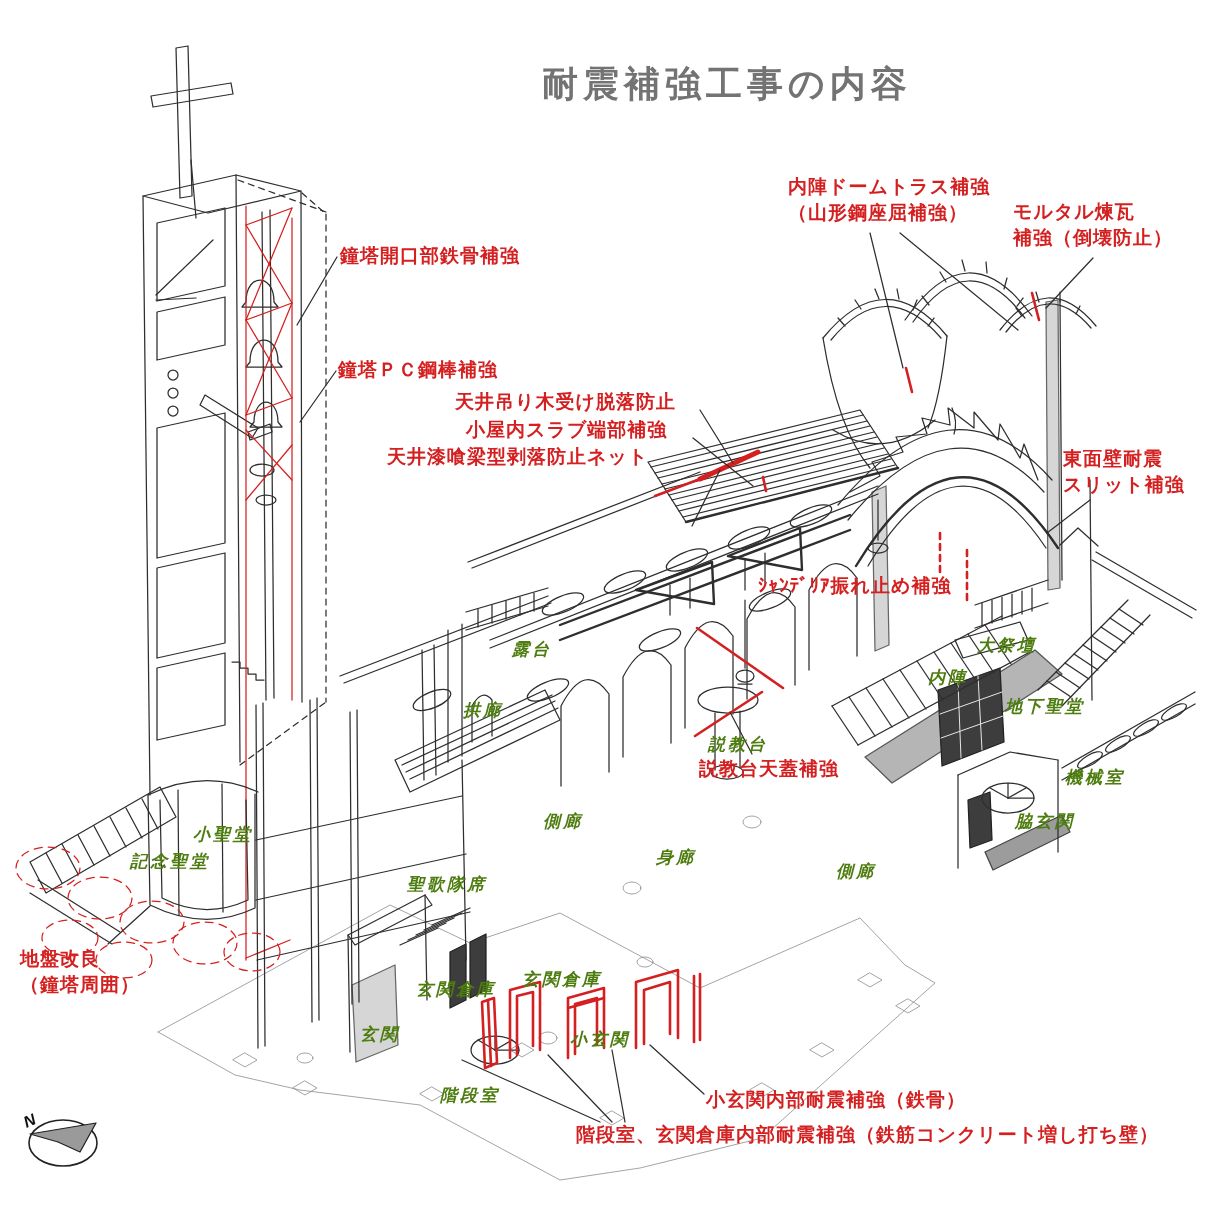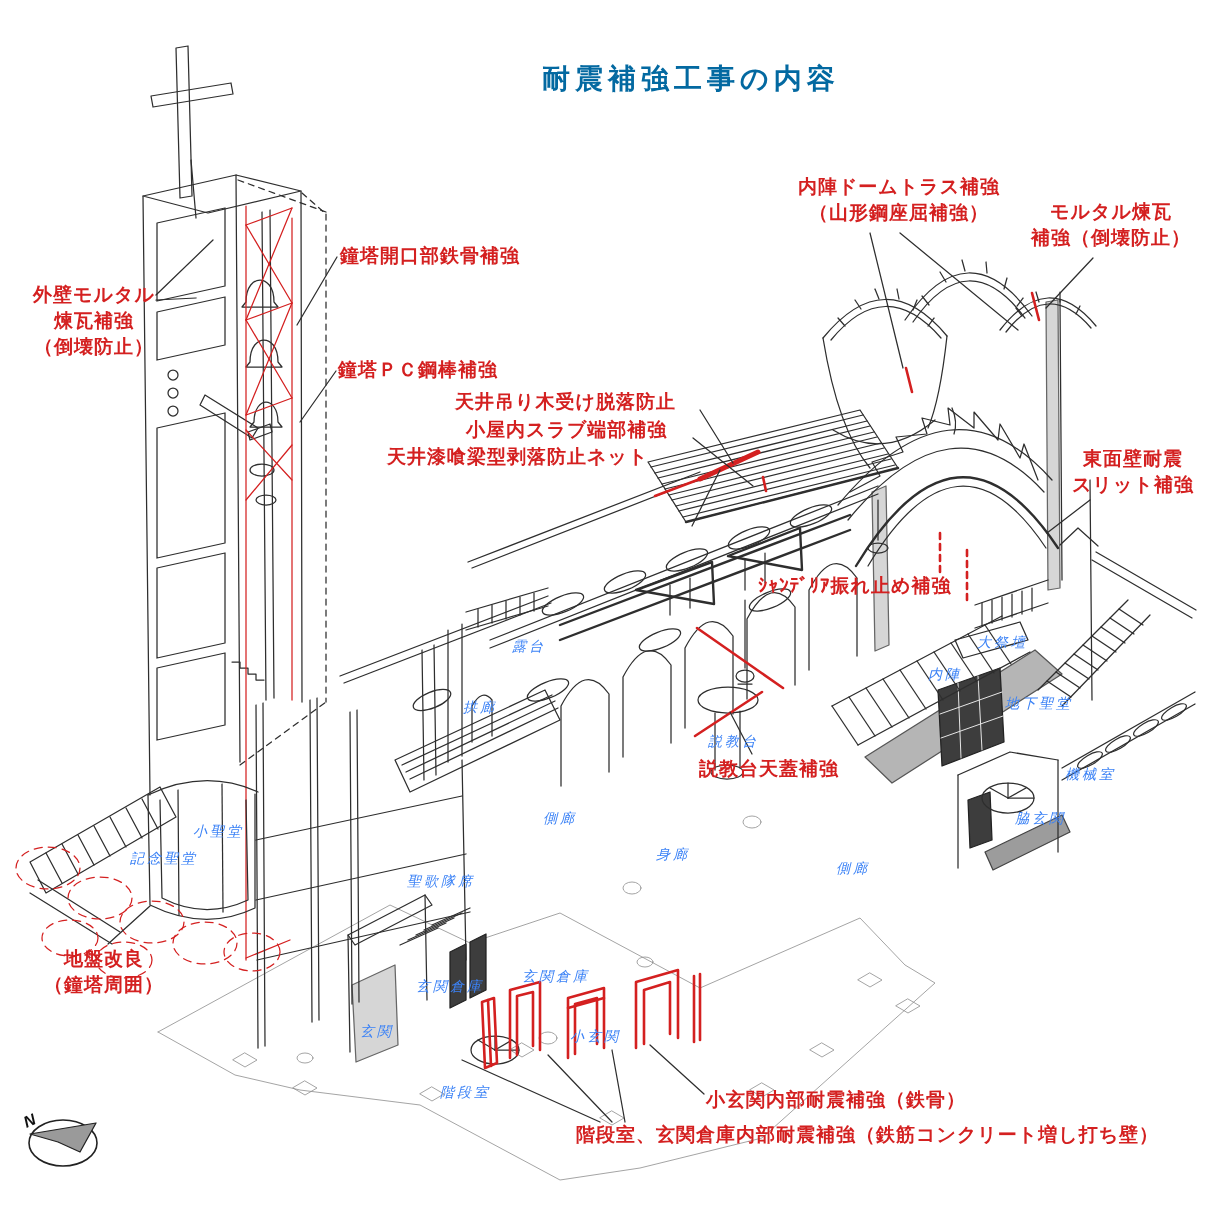--- a/index.html
+++ b/index.html
@@ -18,30 +18,30 @@
   #drawing .redthick{stroke:var(--accent_red,#d42020);stroke-width:5;}
   #drawing .redmid{stroke:var(--accent_red,#d42020);stroke-width:2.6;}
   #drawing .dash{stroke-dasharray:8 6;}
   #drawing .dash2{stroke-dasharray:6 5;}
   #drawing .fill-gray{fill:#b5b5b5;stroke:#555;}
   #drawing .fill-gray2{fill:#9c9c9c;stroke:#444;}
   #drawing .fill-light{fill:#d6d6d6;stroke:#666;}
   #drawing .fill-dark{fill:#3d3d3d;stroke:#222;}
   #drawing .grid{stroke:#e6e6e6;stroke-width:1;}
   .title{
-    position:absolute;left:542px;top:60px;font-size:28px;font-weight:700;
-    letter-spacing:5px;color:#0369a1;white-space:nowrap;
+    position:absolute;left:542px;top:60px;font-size:36px;font-weight:700;
+    letter-spacing:5px;color:#737373;white-space:nowrap;
   }
   .red-label{
     position:absolute;color:var(--accent_red,#d42020);font-size:19px;font-weight:600;
     line-height:1.38;white-space:pre-line;letter-spacing:1px;
   }
-  .center{text-align:center;}
+  .center{text-align:left;}
   .room-label{
-    position:absolute;color:#3b82f6;font-size:14px;font-weight:400;font-style:italic;
+    position:absolute;color:#4d7c0f;font-size:17px;font-weight:700;font-style:italic;
     letter-spacing:3px;white-space:nowrap;
   }
   .compass-n{
     position:absolute;left:24px;top:1112px;font-size:16px;font-weight:700;font-style:italic;
     color:#111;transform:rotate(-24deg);
   }
 </style>
 </head>
 <body>
 
@@ -410,23 +410,20 @@
     </g>
 
     <g>
       <ellipse cx="63" cy="1143" rx="34" ry="23" style="stroke:#222;stroke-width:1.6"></ellipse>
       <polygon points="30,1134 96,1123 80,1152 58,1142" style="fill:#9a9a9a;stroke:#222"></polygon>
     </g>
   </svg>
 
   <div class="title">耐震補強工事の内容</div>
 
-  <div class="red-label center" style="left:18px;top:282px;width:152px">外壁モルタル
-煉瓦補強
-（倒壊防止）</div>
   <div class="red-label" style="left:340px;top:243px">鐘塔開口部鉄骨補強</div>
   <div class="red-label" style="left:338px;top:357px">鐘塔ＰＣ鋼棒補強</div>
   <div class="red-label" style="left:455px;top:389px">天井吊り木受け脱落防止</div>
   <div class="red-label" style="left:466px;top:417px">小屋内スラブ端部補強</div>
   <div class="red-label" style="left:387px;top:444px">天井漆喰梁型剥落防止ネット</div>
   <div class="red-label center" style="left:788px;top:174px;width:222px">内陣ドームトラス補強
 （山形鋼座屈補強）</div>
   <div class="red-label center" style="left:1013px;top:199px;width:196px">モルタル煉瓦
 補強（倒壊防止）</div>
   <div class="red-label center" style="left:1063px;top:446px;width:140px">東面壁耐震

